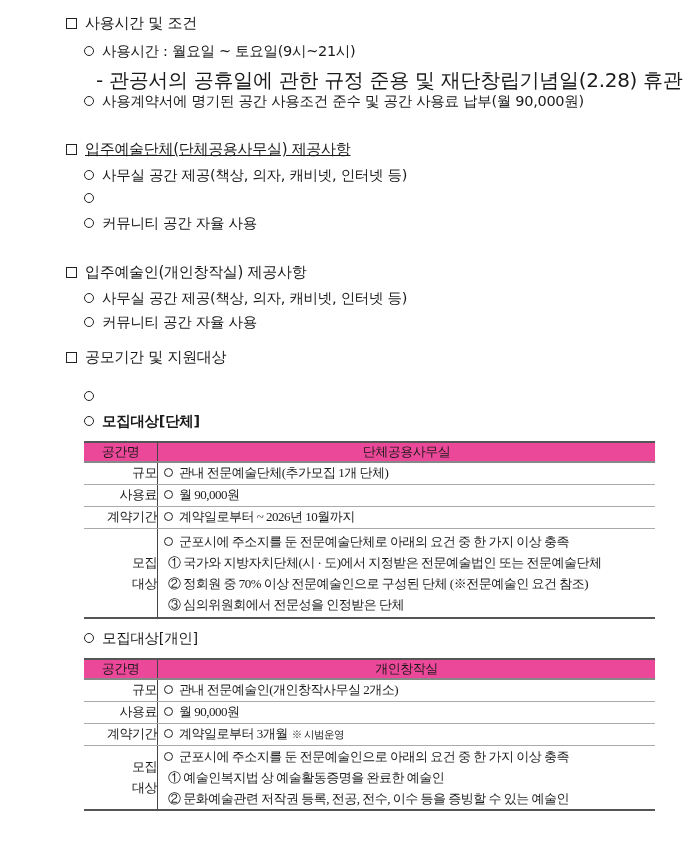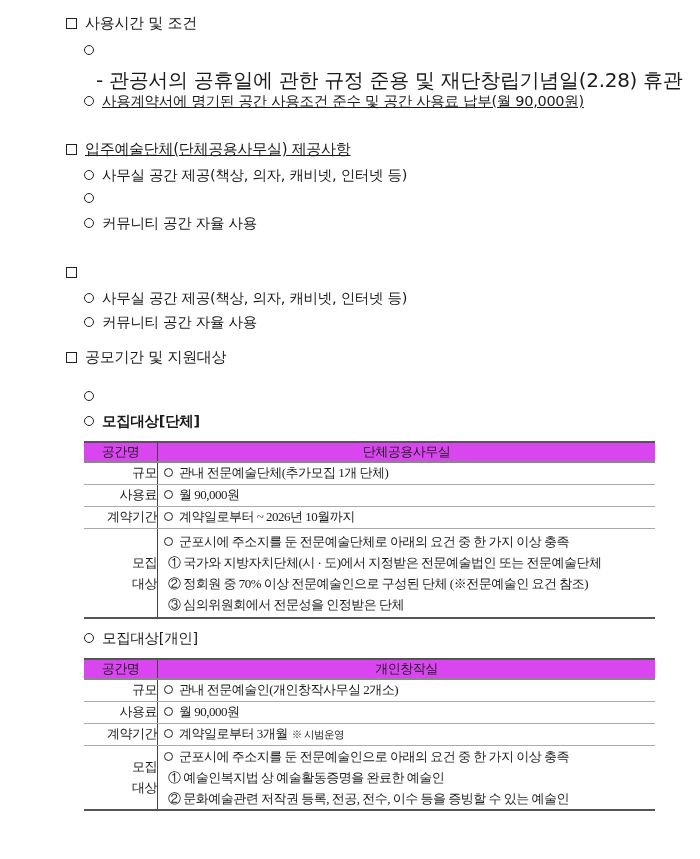--- a/index.html
+++ b/index.html
@@ -19,42 +19,42 @@
   .circ {
     display: inline-block; width: 10px; height: 10px; border: 1.6px solid #222;
     border-radius: 50%; box-sizing: border-box; margin-right: 8px; vertical-align: 0px;
   }
   .tbl {
     position: absolute; left: 84px; width: 571px;
     border-collapse: collapse; font-size: 13px; letter-spacing: -0.5px;
     font-family: "Liberation Serif", "DejaVu Serif", serif;
   }
   .tbl td { padding: 0; border-bottom: 1.2px solid #aaaaaa; }
-  .tbl tr.hdr td { background: #d946ef; border-top: 2px solid #555; border-bottom: 2px solid #888; text-align: center; }
+  .tbl tr.hdr td { background: #ec4899; border-top: 2px solid #555; border-bottom: 2px solid #888; text-align: center; }
   .tbl tr.last td { border-bottom: 2px solid #555; }
   .tbl td.k { width: 73px; text-align: right; border-right: 1.2px solid #444; }
   .tbl td.v { padding-left: 6px; }
   .tbl td.v .circ { width: 9px; height: 9px; margin-right: 6px; border-width: 1.4px; }
   .note { font-size: 10.5px; margin-left: 4px; }
   .line { display: block; height: 21px; line-height: 21px; }
 </style>
 </head>
 <body>
 
 <div class="abs h" style="top:14px;"><span class="box"></span><span>사용시간 및 조건</span></div>
-<div class="abs b" style="top:42px;"><span class="circ"></span></div>
+<div class="abs b" style="top:42px;"><span class="circ"></span><span>사용시간 : 월요일 ~ 토요일(9시~21시)</span></div>
 <div class="abs sub" style="top:67px;"><span>- 관공서의 공휴일에 관한 규정 준용 및 재단창립기념일(2.28) 휴관</span></div>
-<div class="abs b" style="top:92px;text-decoration:underline;"><span class="circ"></span><span>사용계약서에 명기된 공간 사용조건 준수 및 공간 사용료 납부(월 90,000원)</span></div>
+<div class="abs b" style="top:92px;"><span class="circ"></span><span>사용계약서에 명기된 공간 사용조건 준수 및 공간 사용료 납부(월 90,000원)</span></div>
 
 <div class="abs h" style="top:140px;text-decoration:underline;"><span class="box"></span><span>입주예술단체(단체공용사무실) 제공사항</span></div>
 <div class="abs b" style="top:166px;"><span class="circ"></span><span>사무실 공간 제공(책상, 의자, 캐비넷, 인터넷 등)</span></div>
 <div class="abs b" style="top:190px;"><span class="circ"></span></div>
 <div class="abs b" style="top:214px;"><span class="circ"></span><span>커뮤니티 공간 자율 사용</span></div>
 
-<div class="abs h" style="top:263px;"><span class="box"></span></div>
+<div class="abs h" style="top:263px;"><span class="box"></span><span>입주예술인(개인창작실) 제공사항</span></div>
 <div class="abs b" style="top:289px;"><span class="circ"></span><span>사무실 공간 제공(책상, 의자, 캐비넷, 인터넷 등)</span></div>
 <div class="abs b" style="top:313px;"><span class="circ"></span><span>커뮤니티 공간 자율 사용</span></div>
 
 <div class="abs h" style="top:348px;"><span class="box"></span><span>공모기간 및 지원대상</span></div>
 <div class="abs b" style="top:388px;"><span class="circ"></span></div>
 <div class="abs b" style="top:412px;font-weight:bold;"><span class="circ"></span><span>모집대상[단체]</span></div>
 
 <table class="tbl" style="top:441px;">
   <tbody>
       <tr class="hdr" style="height:20px;">

